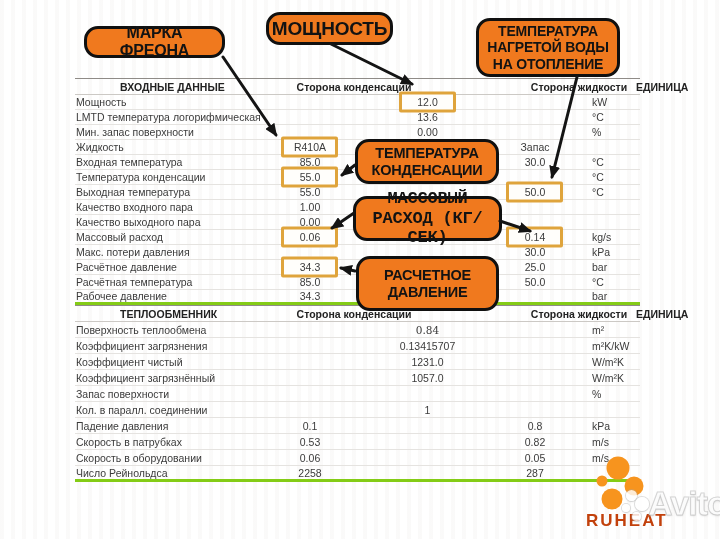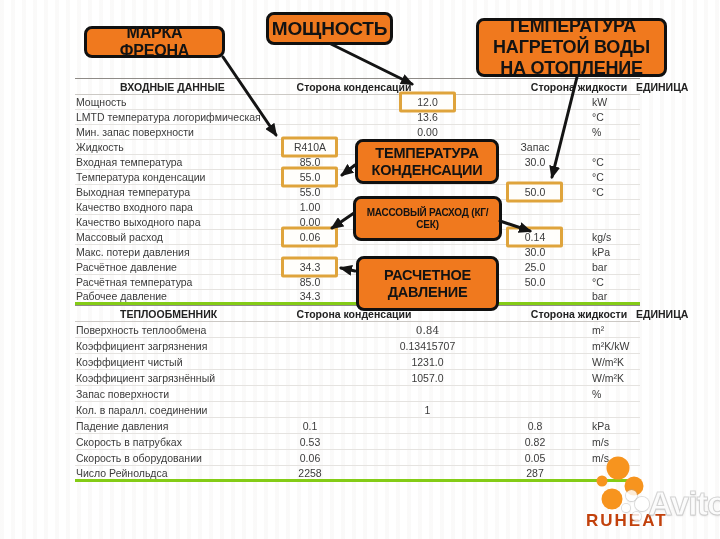--- a/index.html
+++ b/index.html
@@ -25,28 +25,28 @@
   .vspan{left:135px;width:435px;text-align:center;}
   .vunit{left:517px;}
   .serif{font-family:"DejaVu Serif","Liberation Serif",serif;font-size:12.5px;}
   .hbox{left:0;width:57px;height:21px;box-sizing:border-box;border:3px solid #dfa43c;border-radius:2px;
         background:#fffefb;z-index:1;}
   .bcond{left:206px !important;}
   .bliq{left:431px !important;}
   .bspan{left:324px !important;}
   
   .callout{position:absolute;box-sizing:border-box;background:#f0791e;border:3px solid #101010;
-           border-radius:8px;color:#131313;font-weight:bold;text-align:center;
+           border-radius:14px;color:#131313;font-weight:bold;text-align:center;
            display:flex;align-items:center;justify-content:center;line-height:1.15;
            letter-spacing:-0.2px;z-index:4;padding:2px 4px;}
   .c1{left:84px;top:26px;width:141px;height:32px;font-size:16px;}
   .c2{left:266px;top:12px;width:127px;height:33px;font-size:19px;}
-  .c3{left:476px;top:18px;width:191px;height:59px;font-size:18px;}
+  .c3{left:476px;top:18px;width:144px;height:59px;font-size:14px;}
   .c4{left:355px;top:139px;width:144px;height:45px;font-size:14.5px;}
-  .c5{left:353px;top:196px;width:149px;height:45px;font-size:10px;}
+  .c5{left:353px;top:196px;width:149px;height:45px;font-size:17px;font-family:Liberation Mono, monospace;}
   .c6{left:356px;top:256px;width:143px;height:55px;font-size:14.5px;}
   
   #arrows{position:absolute;left:0;top:0;width:720px;height:539px;pointer-events:none;z-index:5;}
   
   #logo{position:absolute;left:583px;top:448px;width:80px;height:85px;z-index:3;}
   #logo-text{position:absolute;left:586px;top:511px;font-size:17px;font-weight:bold;
              letter-spacing:2px;color:#c2410c;z-index:3;}
   
   #wm{position:absolute;left:618px;top:484px;z-index:6;display:flex;align-items:flex-start;}
   .wmdot{position:absolute;border-radius:50%;background:rgba(255,255,255,0.82);

